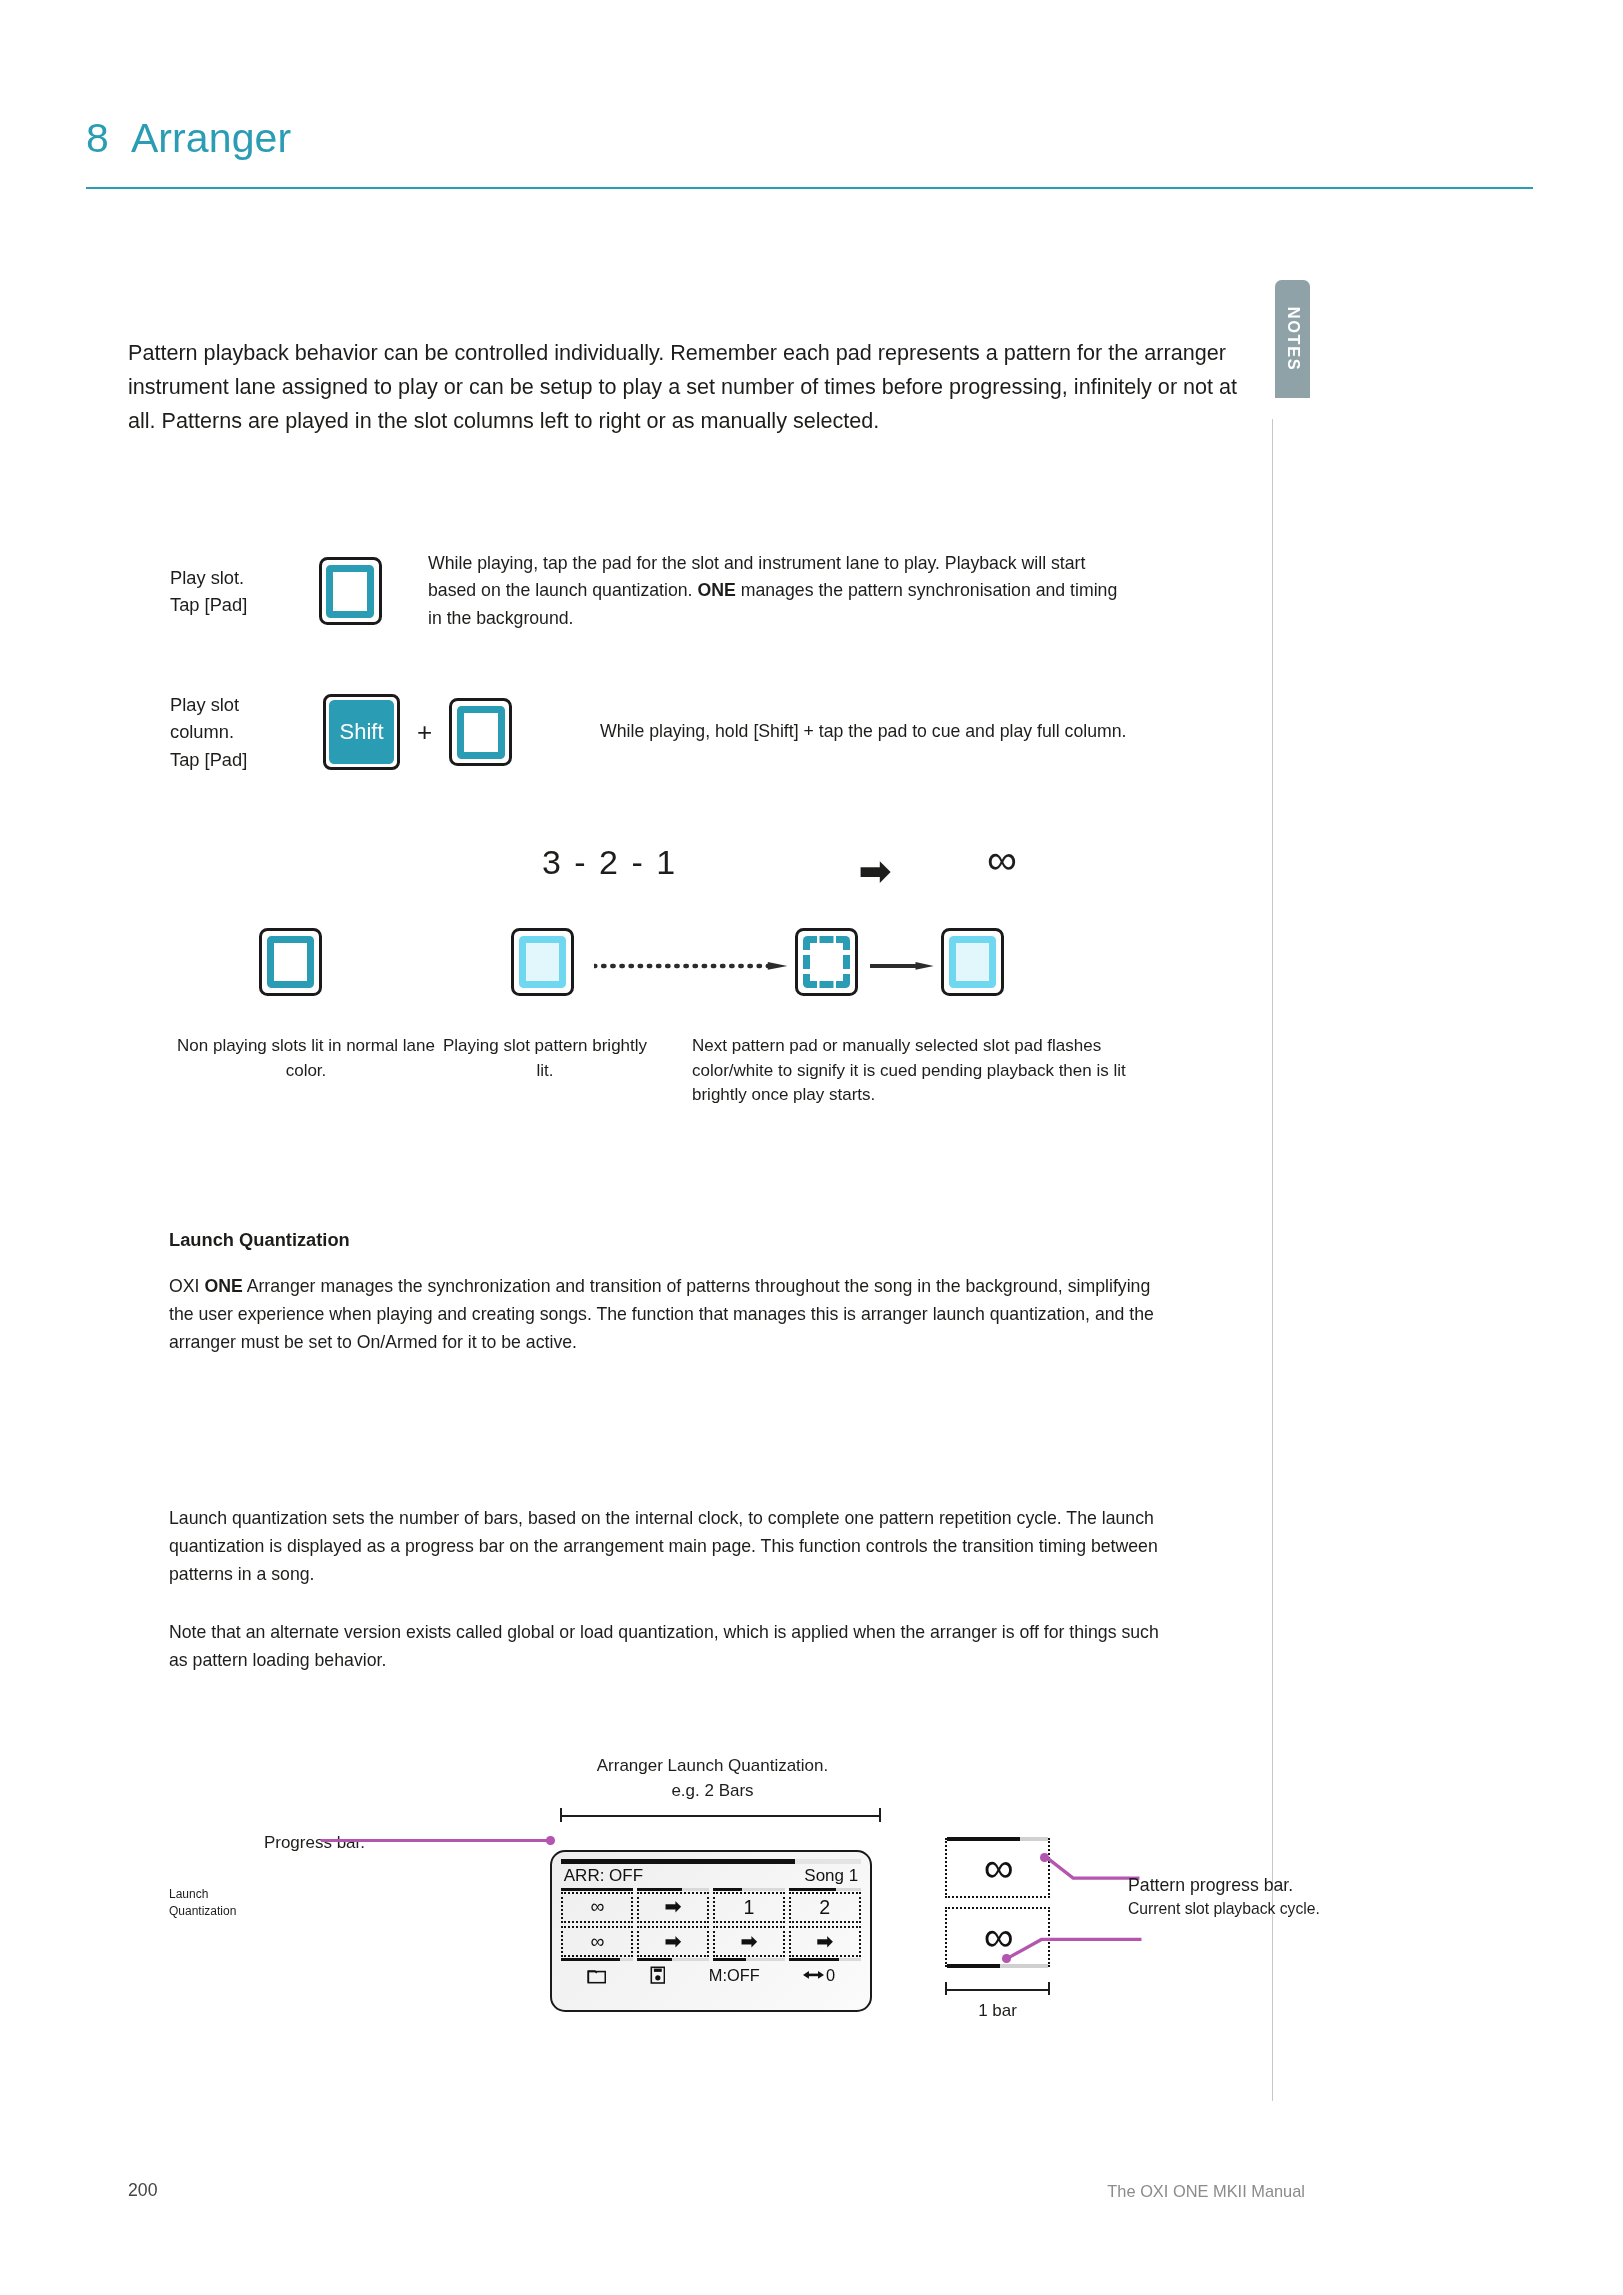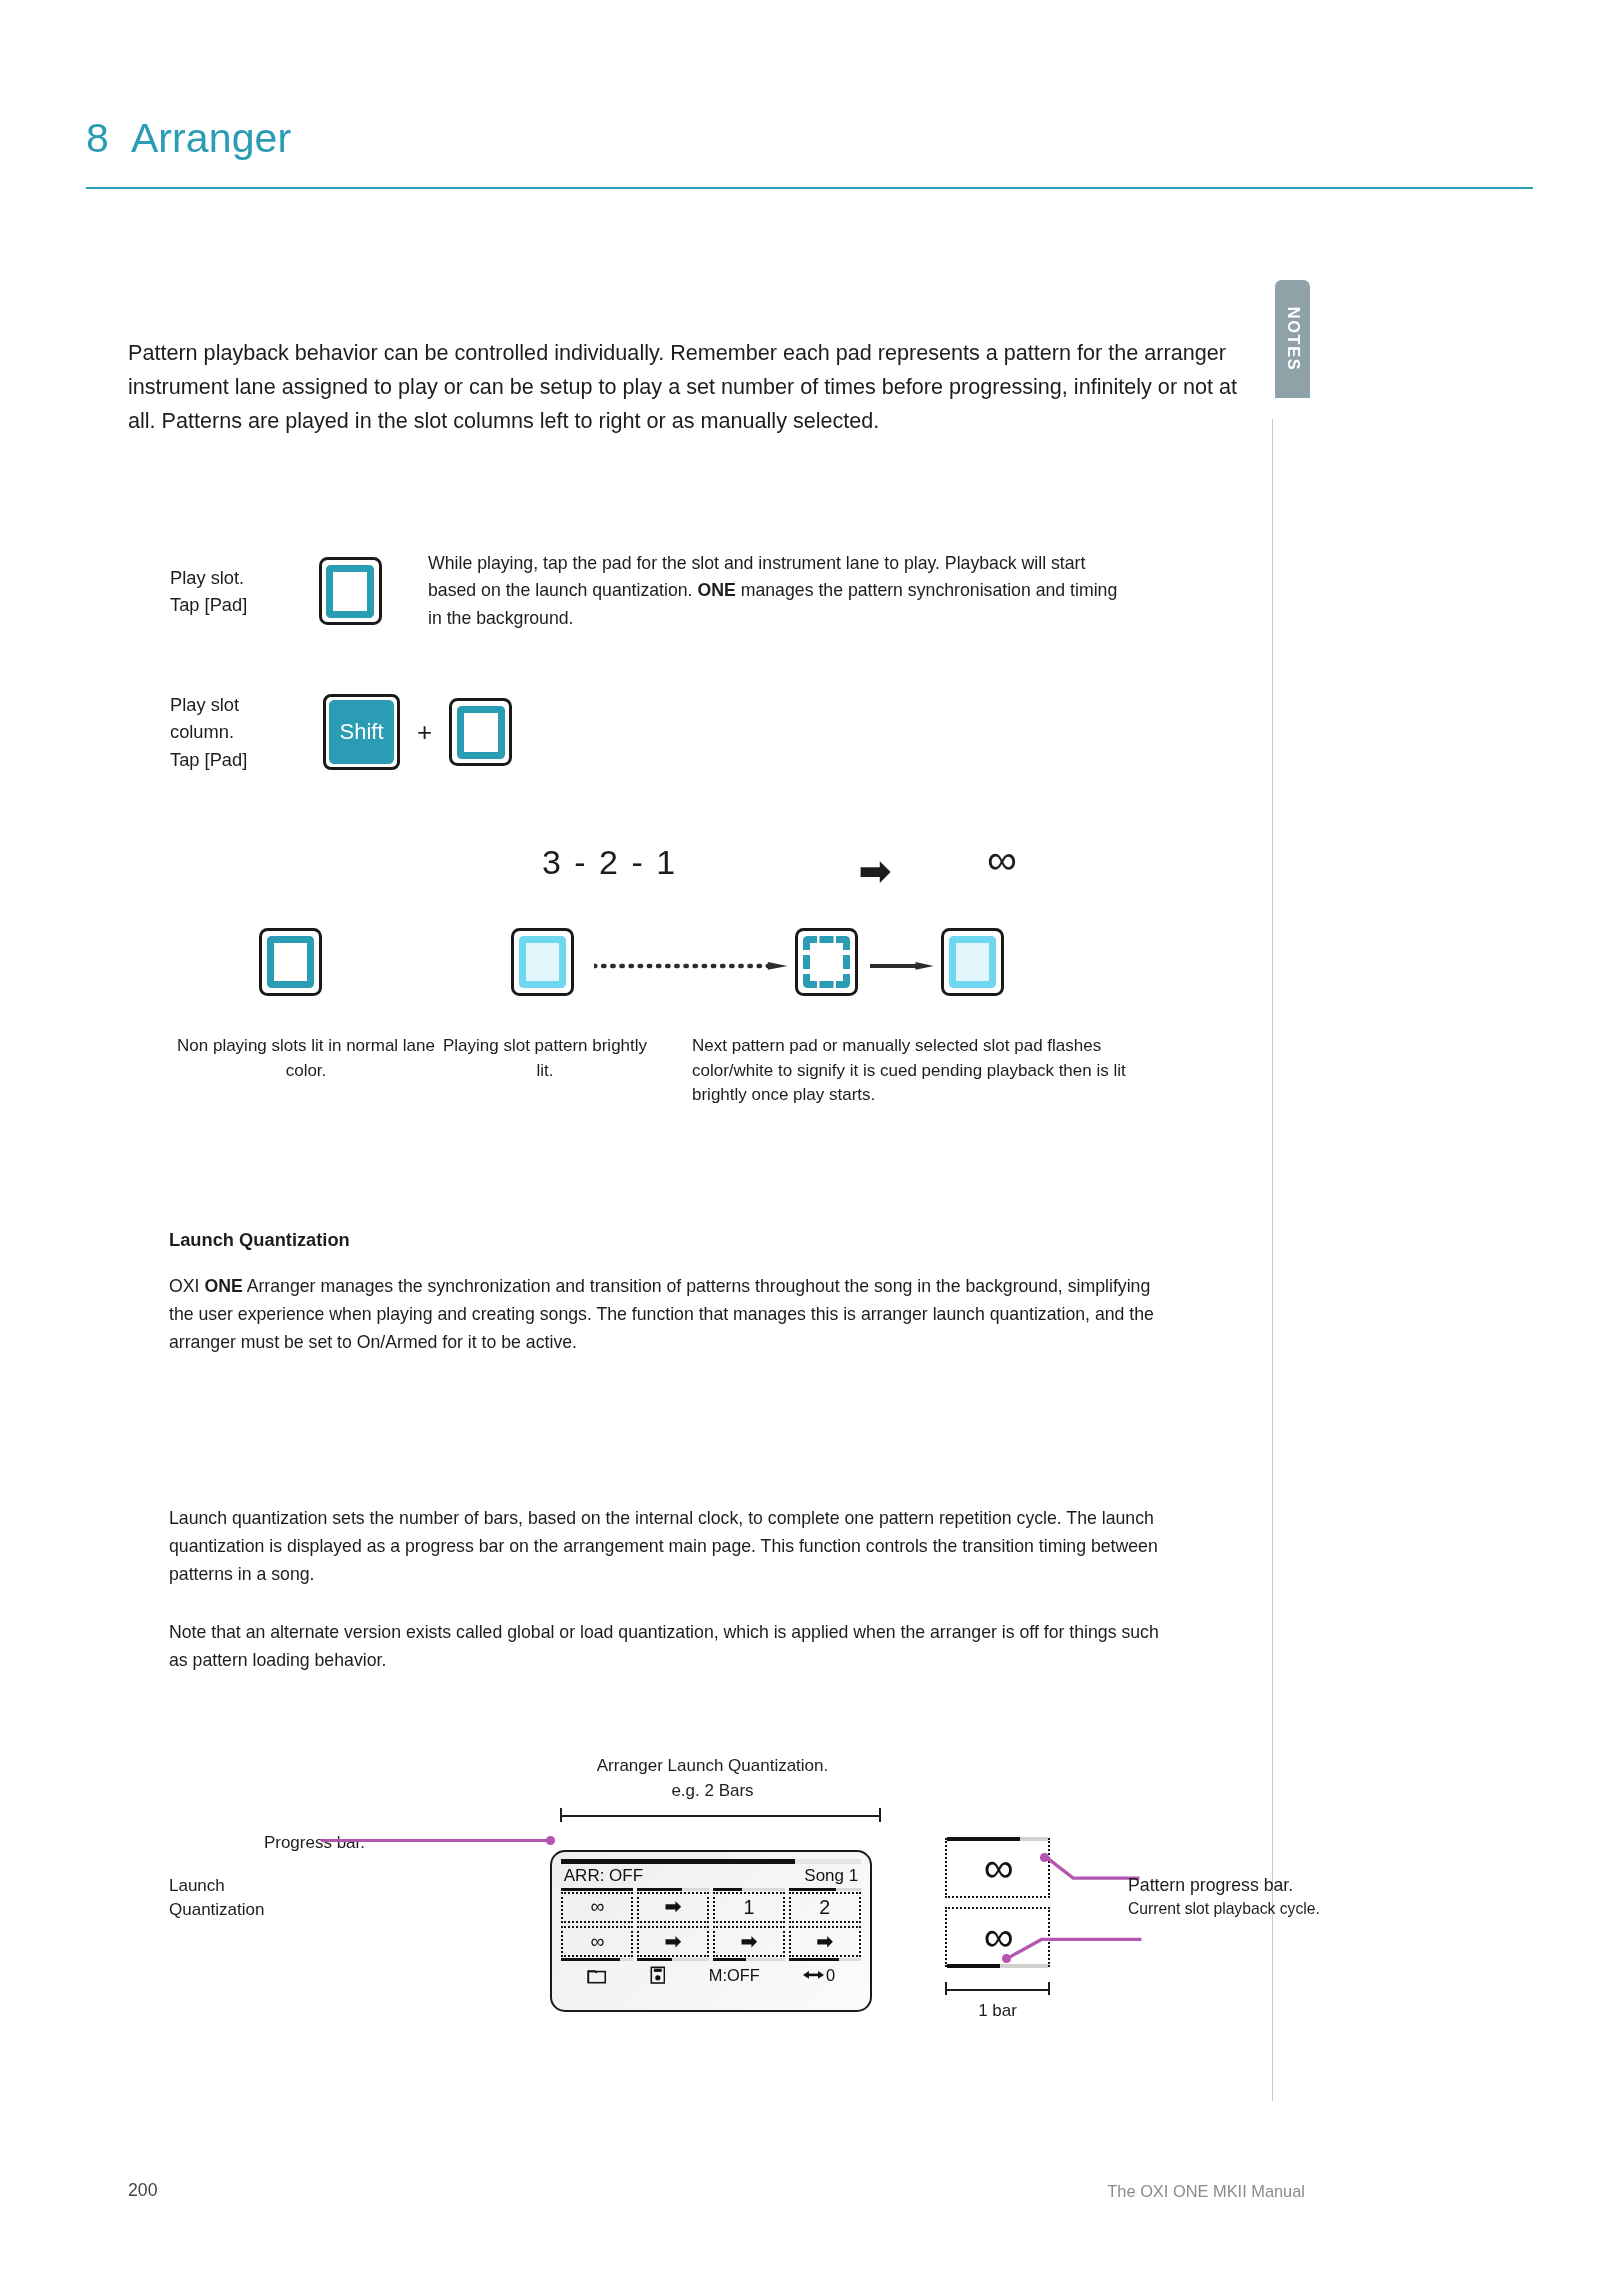--- a/index.html
+++ b/index.html
@@ -158,21 +158,21 @@
     position: absolute; left: 391px; top: 54px; width: 321px; height: 14.4px;
     border-left: 2px solid #1d1d1b; border-right: 2px solid #1d1d1b;
   }
   .bracket::after {
     content: ""; position: absolute; left: 0; top: 50%;
     width: 100%; height: 2px; background: #1d1d1b;
   }
 
   .left-anno { position: absolute; left: 0px; top: 77px; width: 196px; }
   .anno-t { font-size: 17px; line-height: 1.4; color: #1d1d1b; text-align: right; }
-  .anno-sub { margin-top: 19px; font-size: 17px; line-height: 1.4; color: #1d1d1b; }
+  .anno-sub { margin-top: 31px; font-size: 12px; line-height: 1.4; color: #1d1d1b; }
 
   .lead-line {
     position: absolute; height: 2.6px; background: #b455b0;
   }
   .lead-dot {
     position: absolute; width: 8.5px; height: 8.5px; border-radius: 50%;
     background: #b455b0;
   }
 
   
@@ -302,20 +302,21 @@
   <div class="row" style="left:170px; top:691px; width:1073px;">
     <div class="row-label" style="width:131px;">Play slot column.
 Tap [Pad]</div>
     <div style="display:flex; align-items:center; width:255px; justify-content:flex-start; margin-left:22px;">
       <div class="shift-key">
         <div class="shift-key-inner">Shift</div>
       </div>
       <span class="plus">+</span>
       <div class="pad"></div>
     </div>
+    <div class="row-desc" style="width:609px; margin-left:22px;">While playing, hold [Shift] + tap the pad to cue and play full column.</div>
   </div>
 
   <div class="cycle-wrap">
     <div class="cycle-top">
       <div class="count-text">3 - 2 - 1</div>
       <div class="big-arrow">➡</div>
       <div class="infinity-big">∞</div>
     </div>
 
     <div class="cycle-pads">

